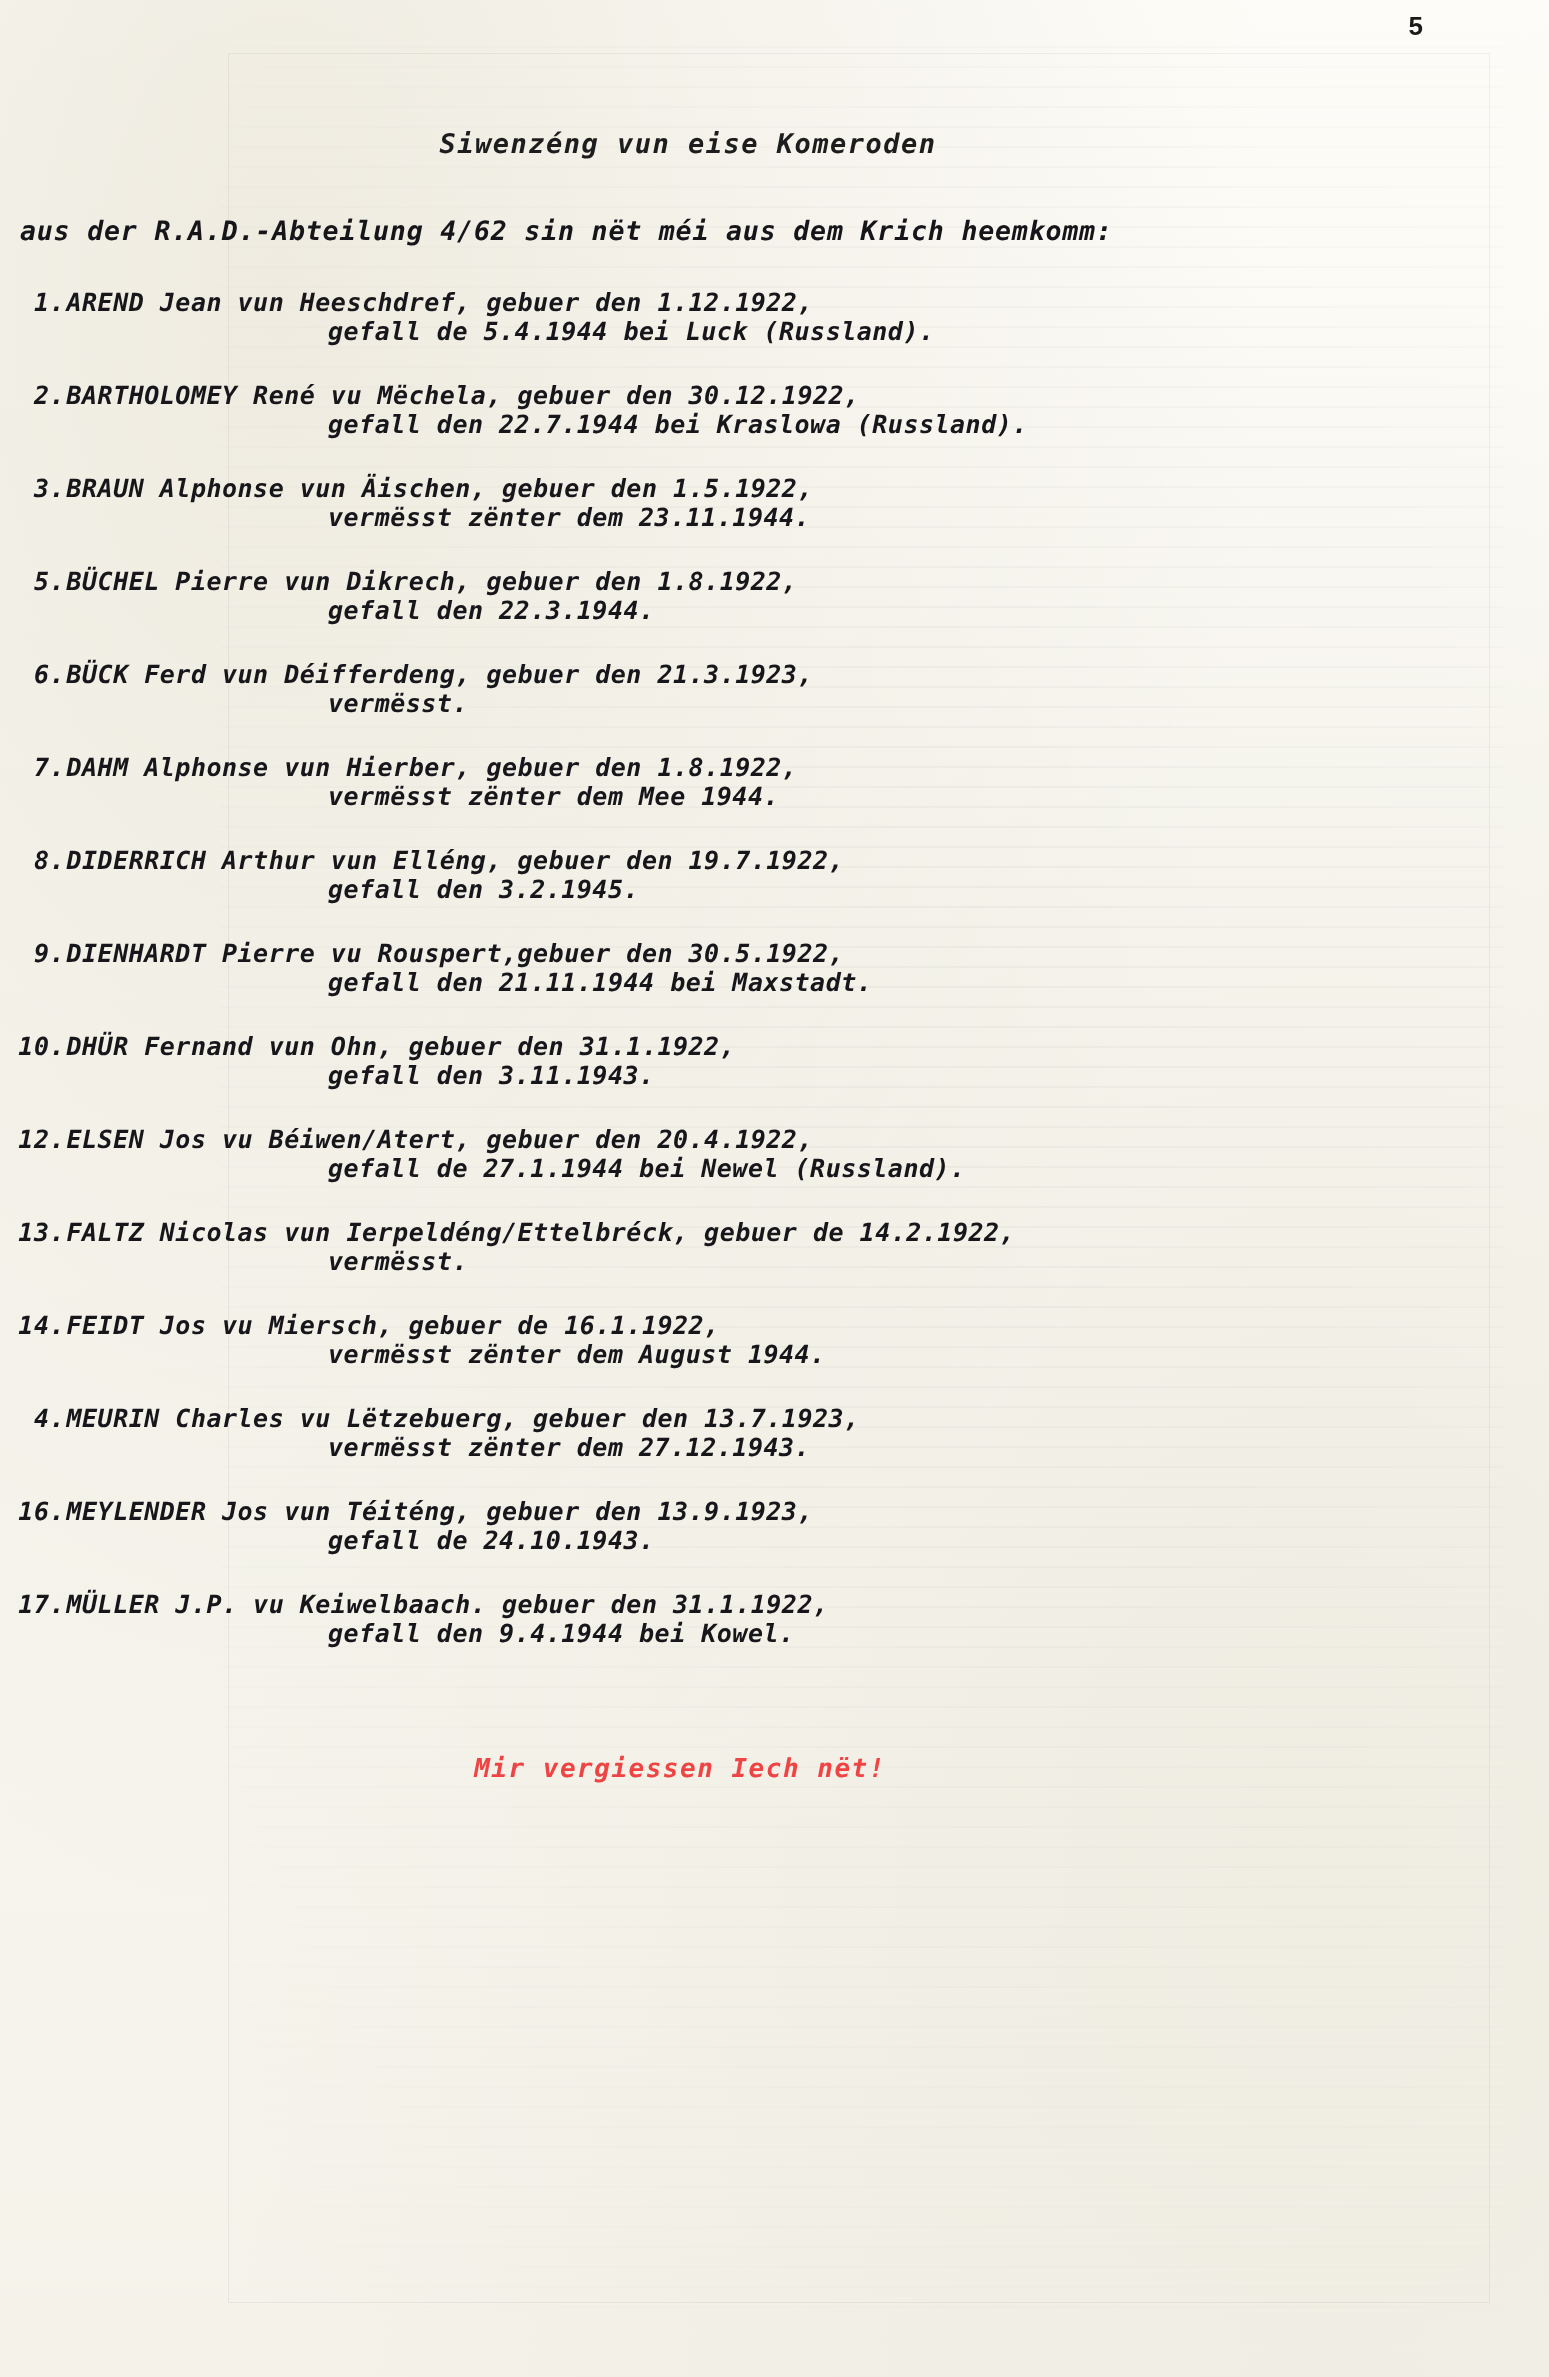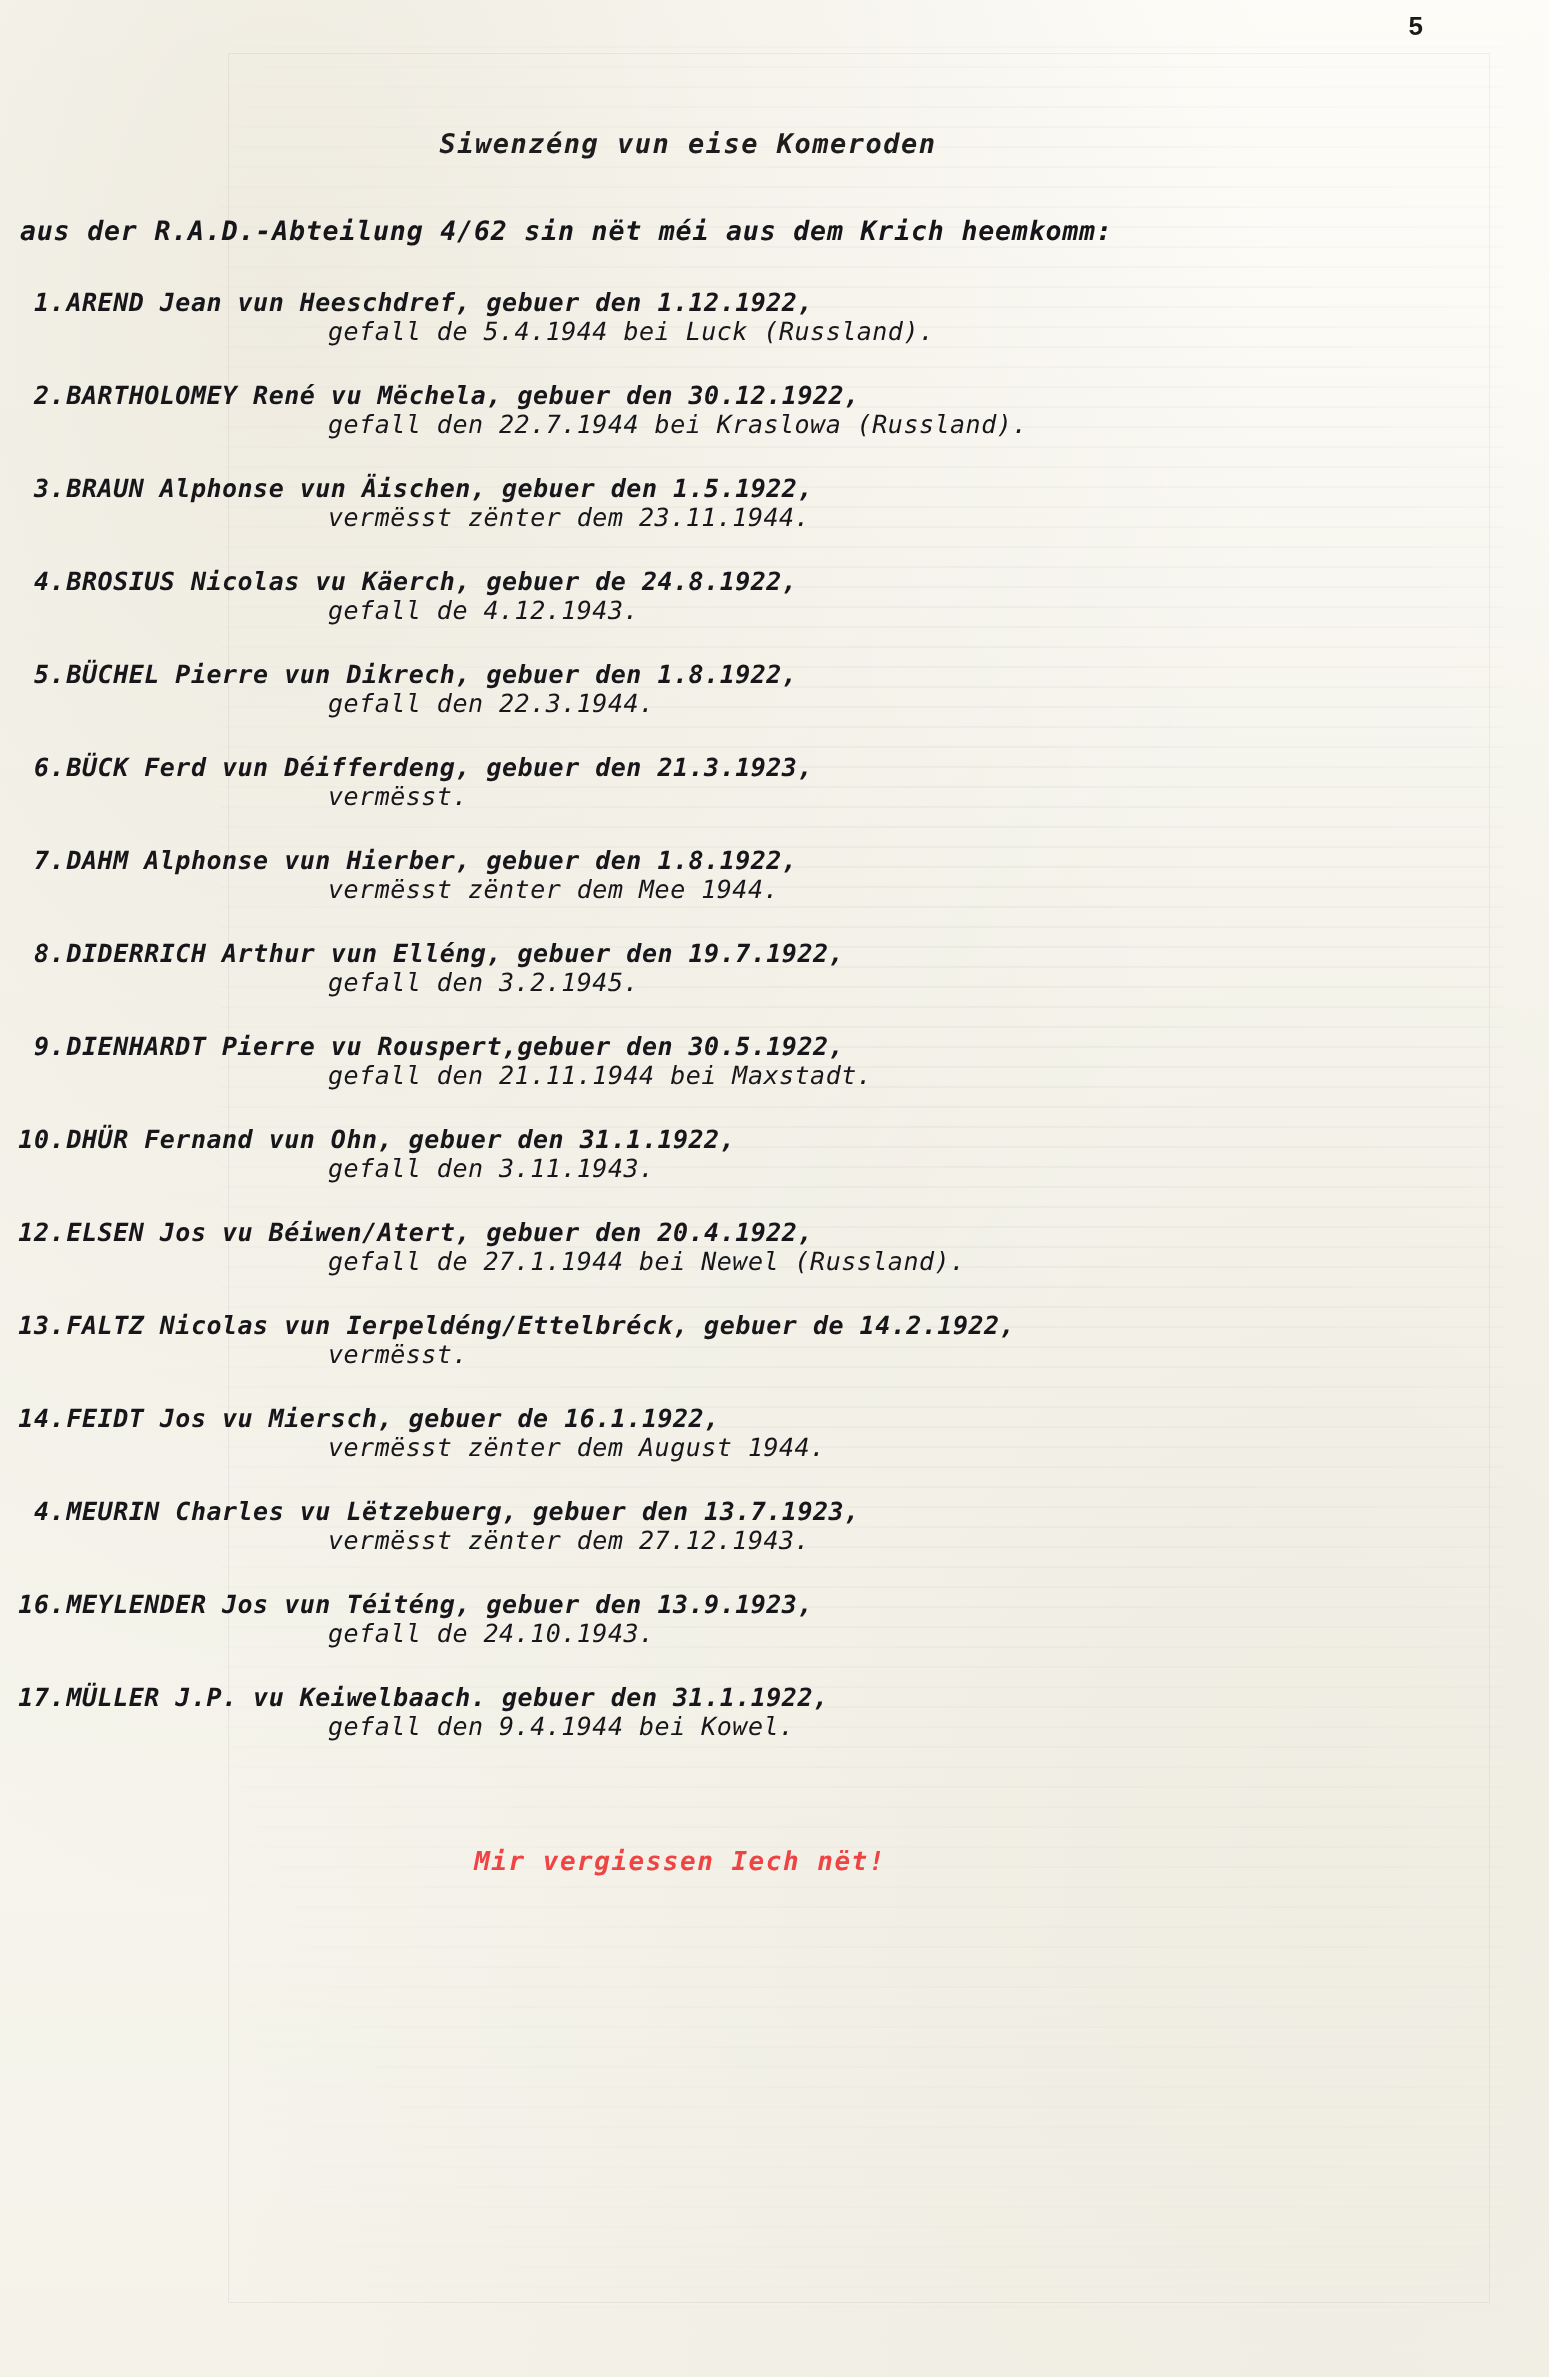--- a/index.html
+++ b/index.html
@@ -110,21 +110,21 @@
   }
   .entry-num {
     display: inline-block;
     width: 65px;
     text-align: right;
     padding-right: 1.5px;
   }
   .entry-line2 {
     font-size: 25px;
     font-style: italic;
-    font-weight: normal;
+    font-weight: bold;
     color: #17171b;
     letter-spacing: 0.5px;
     padding-left: 328px;
     white-space: nowrap;
   }
 
   .doc-footer {
     text-align: center;
     font-size: 26px;
     font-style: italic;
@@ -159,24 +159,20 @@
       </li>
       <li class="entry">
         <div class="entry-line1"><span class="entry-num">2.</span><span>BARTHOLOMEY René vu Mëchela, gebuer den 30.12.1922,</span></div>
         <div class="entry-line2">gefall den 22.7.1944 bei Kraslowa (Russland).</div>
       </li>
       <li class="entry">
         <div class="entry-line1"><span class="entry-num">3.</span><span>BRAUN Alphonse vun Äischen, gebuer den 1.5.1922,</span></div>
         <div class="entry-line2">vermësst zënter dem 23.11.1944.</div>
       </li>
       <li class="entry">
-        <div class="entry-line1"><span class="entry-num">4.</span><span>BROSIUS Nicolas vu Käerch, gebuer de 24.8.1922,</span></div>
-        <div class="entry-line2">gefall de 4.12.1943.</div>
-      </li>
-      <li class="entry">
         <div class="entry-line1"><span class="entry-num">5.</span><span>BÜCHEL Pierre vun Dikrech, gebuer den 1.8.1922,</span></div>
         <div class="entry-line2">gefall den 22.3.1944.</div>
       </li>
       <li class="entry">
         <div class="entry-line1"><span class="entry-num">6.</span><span>BÜCK Ferd vun Déifferdeng, gebuer den 21.3.1923,</span></div>
         <div class="entry-line2">vermësst.</div>
       </li>
       <li class="entry">
         <div class="entry-line1"><span class="entry-num">7.</span><span>DAHM Alphonse vun Hierber, gebuer den 1.8.1922,</span></div>
         <div class="entry-line2">vermësst zënter dem Mee 1944.</div>

